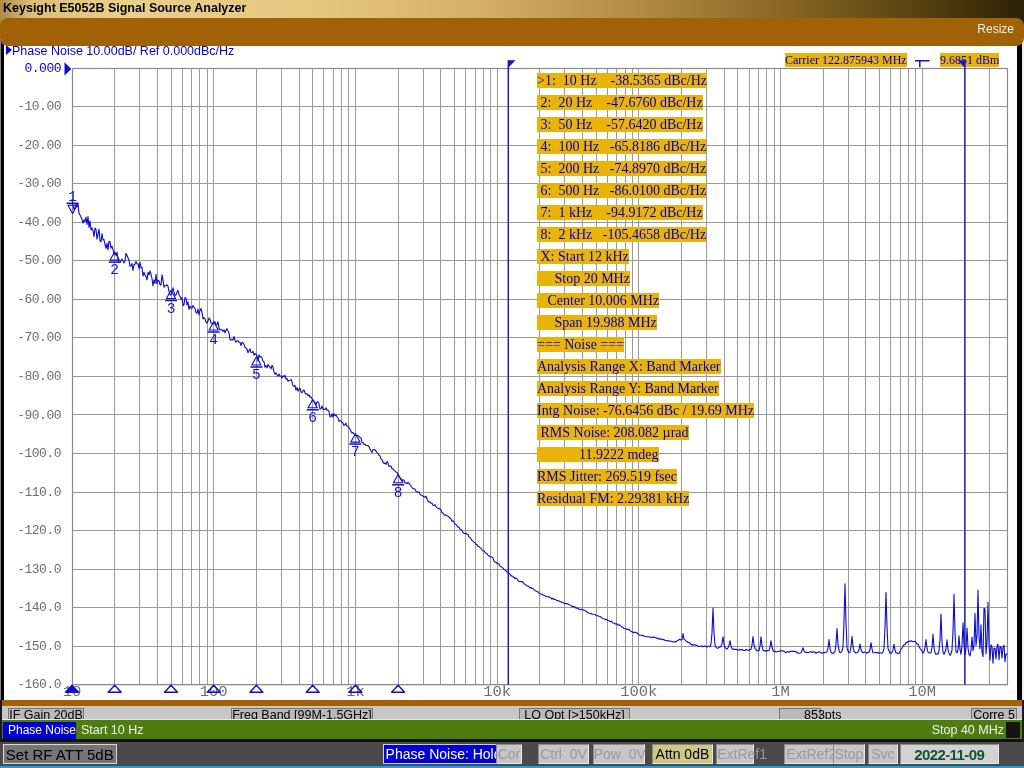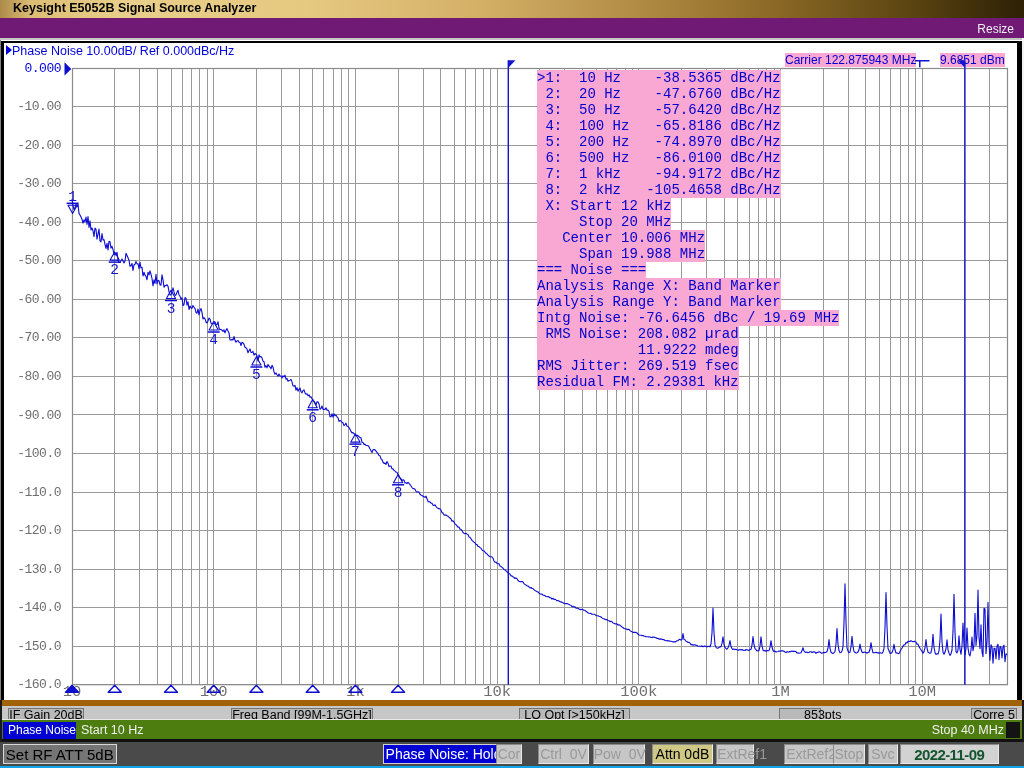--- a/index.html
+++ b/index.html
@@ -1,33 +1,33 @@
 <!DOCTYPE html>
 <html><head><meta charset="utf-8"><style>
 * { margin:0; padding:0; box-sizing:border-box; }
 html,body { width:1024px; height:768px; overflow:hidden; background:#fff;
   font-family:"Liberation Sans", sans-serif; }
 .abs { position:absolute; }
 #titlebar { position:absolute; left:0; top:0; width:1024px; height:33px;
   background:linear-gradient(90deg,#ac8b4a 0%,#ddbd74 3%,#e9cf8a 12%,#e6c981 30%,
    #d4af66 47%,#b28c44 62%,#8a6825 76%,#5e4712 88%,#392a08 97%,#2c2006 100%);
-  color:#000; font-size:12.5px; font-weight:bold; line-height:17px; padding-left:13px; }
-#menubar { position:absolute; left:0; top:18px; width:1024px; height:20px; background:#701a75; }
+  color:#000; font-size:12.5px; font-weight:bold; line-height:17px; padding-left:3px; }
+#menubar { position:absolute; left:0; top:18px; width:1024px; height:28px; background:#a16207;border-radius:8px; }
 #menubar span { position:absolute; right:10px; top:4px; color:#eef0f2; font-size:12px; }
 #screen { position:absolute; left:0; top:38px; width:1024px; height:662px; background:#fff; }
 .frame { position:absolute; background:#000; }
 #hdr { position:absolute; left:12px; top:43.5px; color:#0202dd;
   font-size:12.5px; line-height:14px; white-space:pre; }
 #hdrarr { position:absolute; left:5.5px; top:45px; width:0; height:0;
   border-left:6px solid #0202dd; border-top:5.2px solid transparent; border-bottom:5.2px solid transparent; }
 #carrier { position:absolute; left:785px; top:53px; color:#0000cc; font-size:12px; white-space:pre; }
 #carrier2 { position:absolute; left:940px; top:53px; color:#0000cc; font-size:12px; white-space:pre; }
-#carrier .w, #carrier2 .w, #mblock .w { background:#f9a8d4; }
+#carrier .w, #carrier2 .w, #mblock .w { background:#eab308;font-family:Liberation Serif, serif; }
 #mblock { position:absolute; left:537px; top:70px; color:#0000cc;
-  font-family:"Liberation Mono",monospace; font-size:14px; line-height:16px; white-space:pre; }
+  font-family:"Liberation Mono",monospace; font-size:14px; line-height:21px; white-space:pre; }
 .ylab { position:absolute; left:0; width:61px; text-align:right; color:#6e6e6e;
   font-family:"Liberation Mono",monospace; font-size:13px; letter-spacing:-0.5px; }
 .ylab.blue { color:#0202dd; }
 .xlab { position:absolute; top:686px; width:90px; text-align:center; color:#6e6e6e;
   font-family:"Liberation Mono",monospace; font-size:15.5px; line-height:13px; }
 svg text.mt { font-family:"Liberation Mono",monospace; font-size:14.5px; fill:#1414cc; text-anchor:middle; }
 svg .mo { fill:none; stroke:#0d0dd0; stroke-width:1.1; stroke-linejoin:round; }
 svg .mb { stroke:#0d0dd0; stroke-width:1.5; fill:none; }
 #btnbar { position:absolute; left:0; top:700px; width:1024px; height:19px;
   background:#c7c7c7; border-top:6px solid #a16207; }

